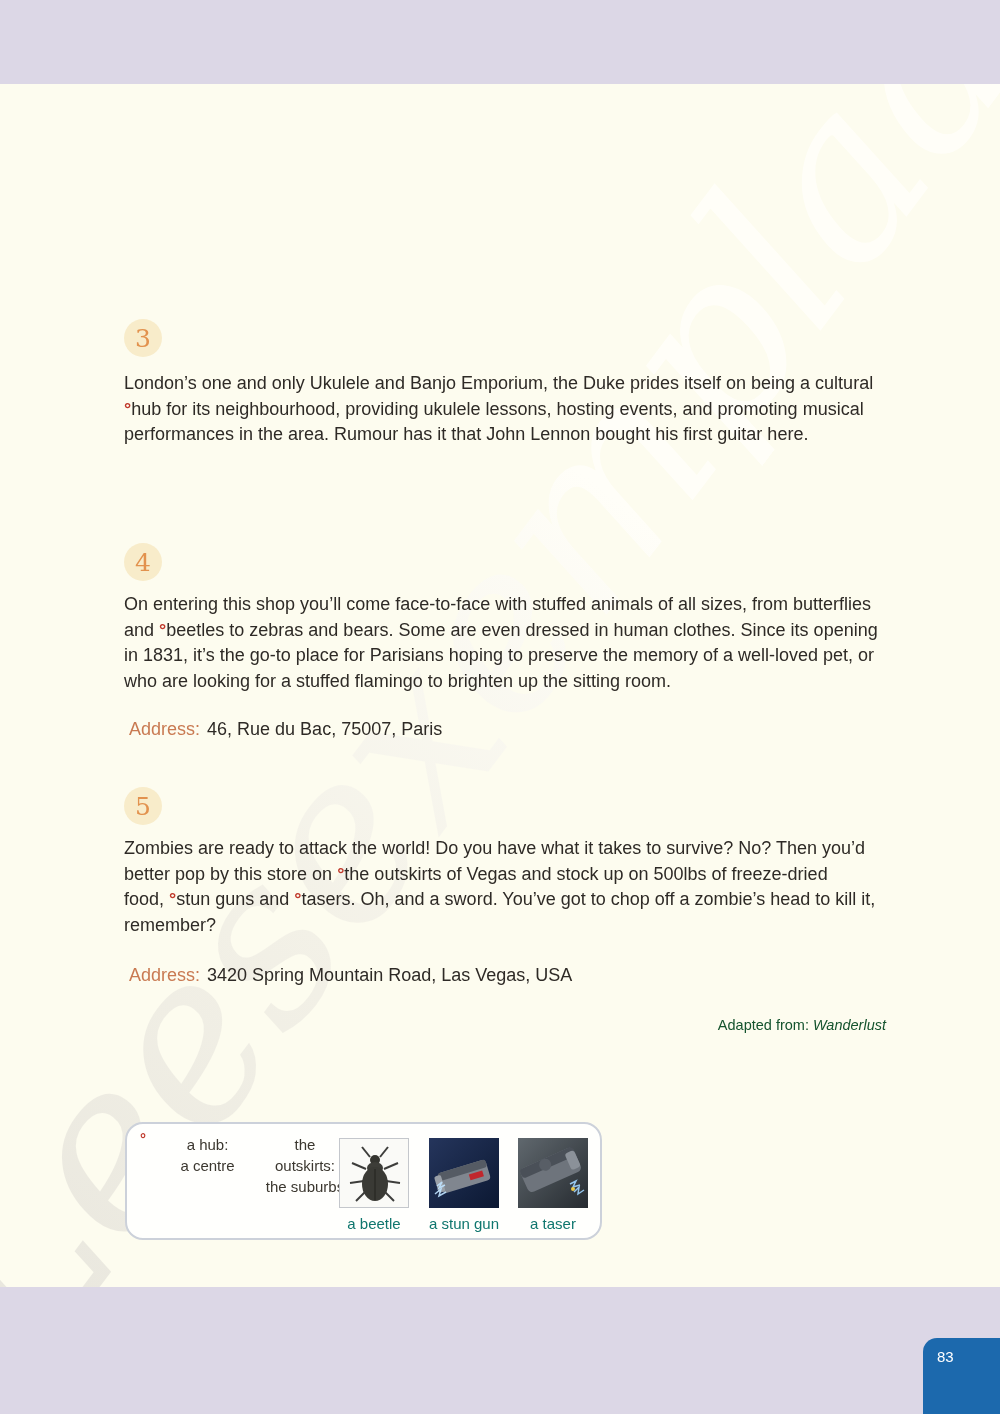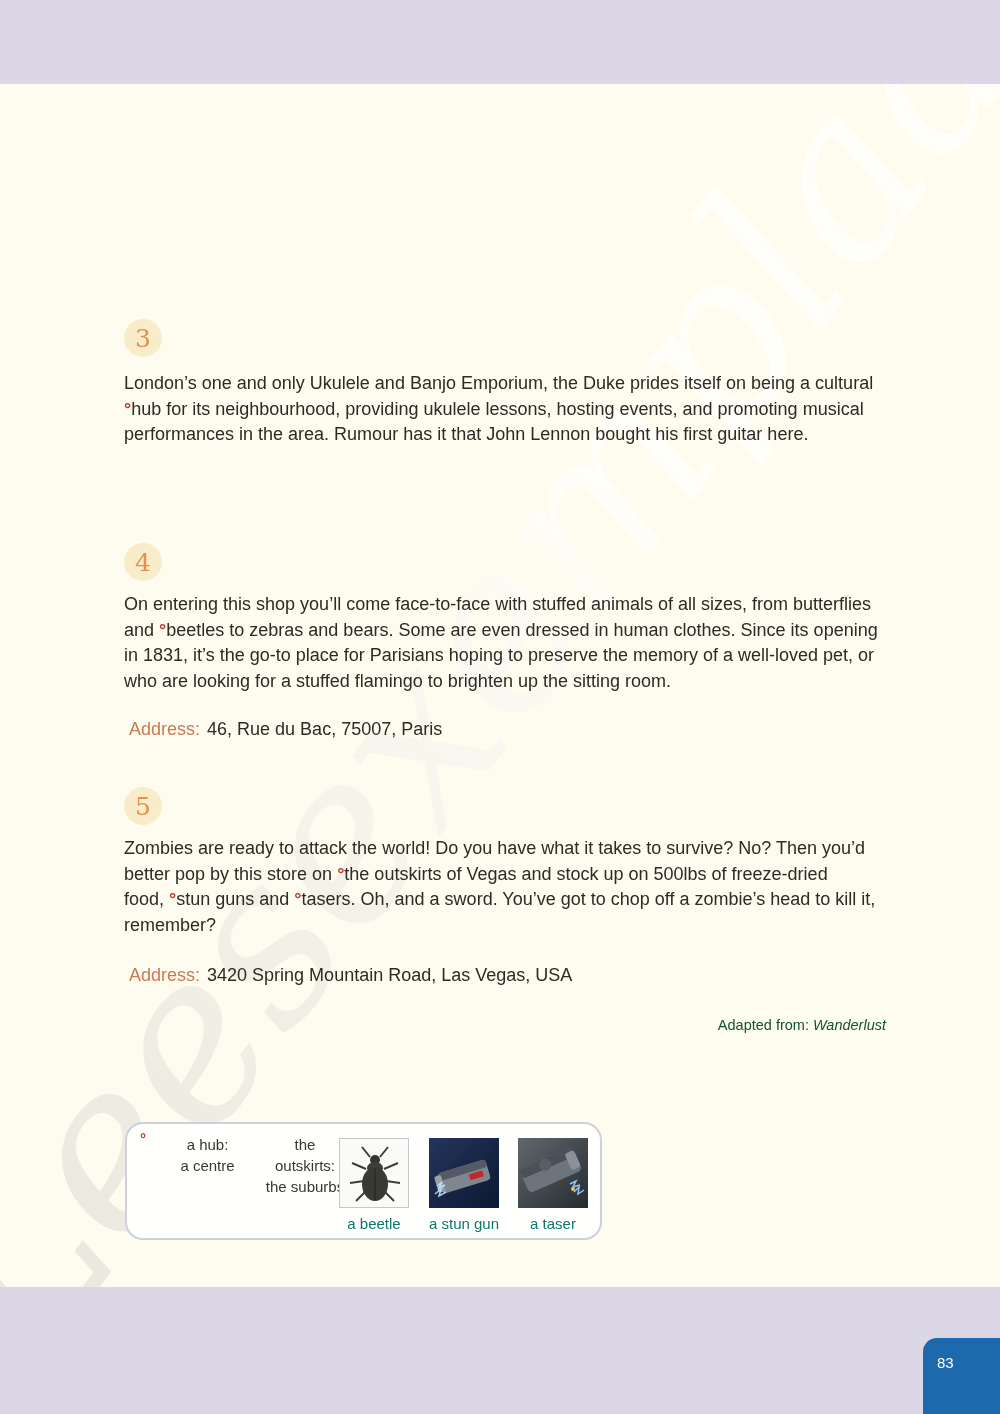--- a/index.html
+++ b/index.html
@@ -85,21 +85,21 @@
     font-size:15px;color:#0f766e;
   }
   .vocab-label.l1{left:197px;}
   .vocab-label.l2{left:287px;}
   .vocab-label.l3{left:376px;}
   
   .page-tab{
     position:absolute;left:923px;top:1338px;width:77px;height:76px;
     background:#1c69ad;border-top-left-radius:14px;
     color:#ffffff;font-size:15px;
-    padding:16px 0 0 14px;box-sizing:border-box;
+    padding:10px 0 0 14px;box-sizing:border-box;
   }
 </style>
 </head>
 <body>
 
 <div class="page">
 
   <div class="watermark">Leesexemplaar</div>
 
   <div class="section-heading" style="top:235px;">

